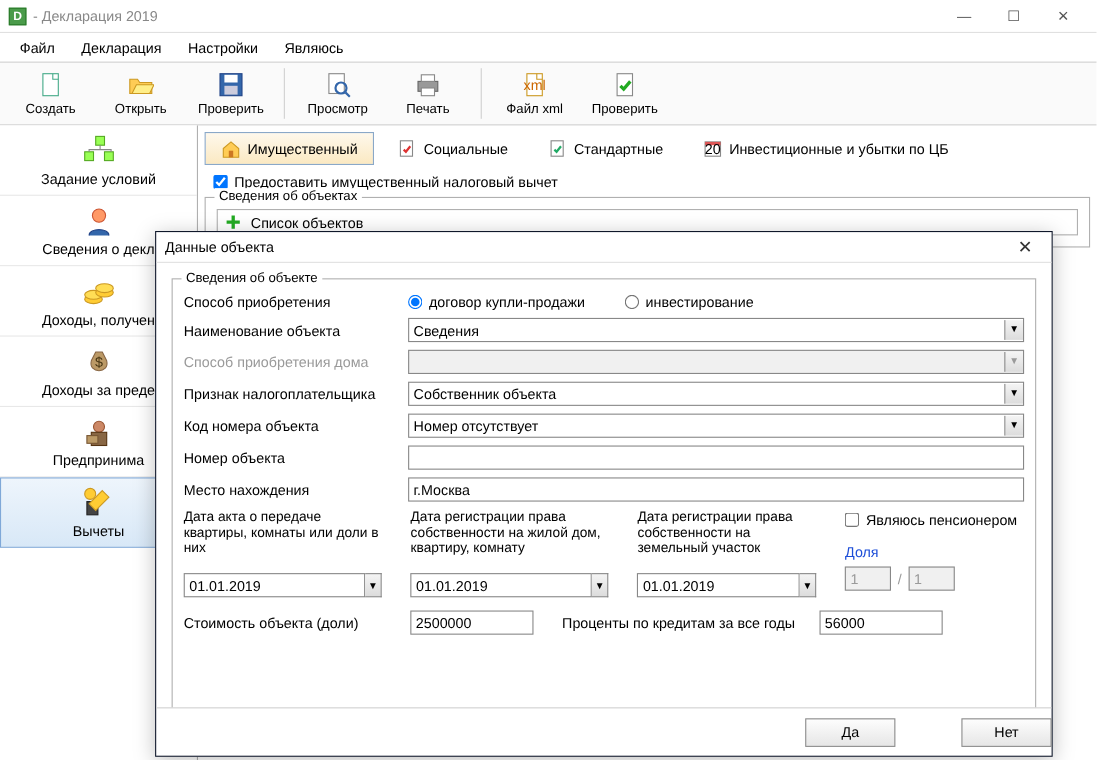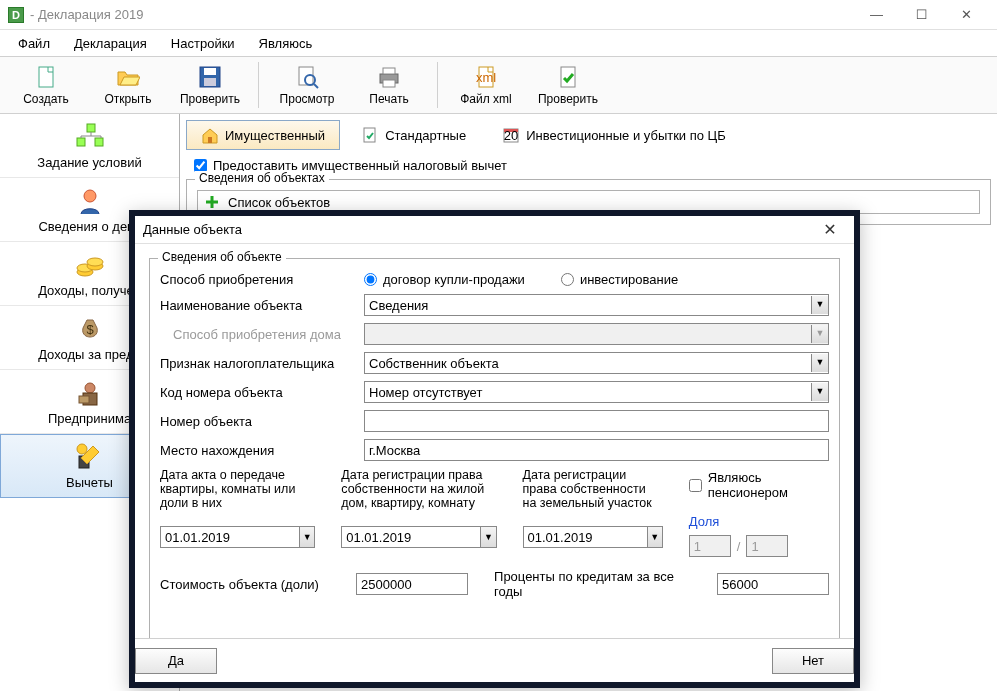--- a/index.html
+++ b/index.html
@@ -27,31 +27,31 @@
 .tabs { display: flex; gap: 6px; align-items: center; height: 34px; }
 .tabs .tab { display: flex; align-items: center; gap: 6px; padding: 5px 14px; border: 1px solid transparent; }
 .tabs .tab.active { border: 1px solid #8aa8c8; background: linear-gradient(#fef8ec, #fbe9c2); }
 .tabs .tab .tabicon { width: 18px; height: 18px; }
 
 .group { border: 1px solid #b0b0b0; padding: 6px 10px 10px 10px; margin-top: 6px; position: relative; }
 .group .group-title { position: absolute; top: -9px; left: 8px; background: #fff; padding: 0 4px; font-size: 12px; }
 .chkrow { display: flex; align-items: center; gap: 6px; margin: 2px 0; }
 .listhead { border: 1px solid #b0b0b0; padding: 3px 6px; display: flex; align-items: center; gap: 8px; margin-top: 4px; }
 
-.dialog { position: absolute; left: 129px; top: 210px; width: 731px; height: 478px; background: #fff; border: 6px solid #0f172a; box-shadow: 0 4px 18px rgba(0,0,0,.25); display: flex; flex-direction: column; }
+.dialog { position: absolute; left: 141px; top: 210px; width: 816px; height: 478px; background: #fff; border: 1px solid #0f172a; box-shadow: 0 4px 18px rgba(0,0,0,.25); display: flex; flex-direction: column; }
 .dialog .dtitle { height: 28px; display: flex; align-items: center; padding: 0 8px; border-bottom: 1px solid #e0e0e0; }
 .dialog .dtitle .dtext { flex: 1; }
 .dialog .dclose { width: 32px; text-align: center; font-size: 16px; color: #333; }
 .dialog .dbody { flex: 1; padding: 8px 14px 4px 14px; overflow: hidden; }
-.dialog .dfoot { height: 44px; border-top: 1px solid #d0d0d0; display: flex; align-items: center; justify-content: space-between; gap: 60px; }
+.dialog .dfoot { height: 44px; border-top: 1px solid #d0d0d0; display: flex; align-items: center; justify-content: flex-end; gap: 60px; }
 .btn { min-width: 82px; height: 26px; border: 1px solid #888; background: linear-gradient(#fdfdfd,#e6e6e6); padding: 0 16px; }
 
 .frow { display: flex; align-items: center; margin: 7px 0; gap: 10px; }
 .flabel { width: 194px; }
-.flabel.disabled { color: #9a9a9a; text-align: center; }
+.flabel.disabled { color: #9a9a9a; }
 .radio-row { display: flex; gap: 36px; align-items: center; }
 .radio-row label { display: flex; align-items: center; gap: 6px; }
 input[type=text], .select { height: 22px; border: 1px solid #888; padding: 0 4px; background: #fff; }
 .select { display: flex; align-items: center; justify-content: space-between; }
 .select .arrow { width: 17px; height: 18px; border-left: 1px solid #888; background: linear-gradient(#f4f4f4,#dcdcdc); text-align: center; line-height: 17px; font-size: 9px; margin-right: -4px; }
 .select.disabled { background: #f0f0f0; color: #9a9a9a; }
 .sel-wide { flex: 1; }
 
 .date-cols { display: flex; gap: 26px; margin-top: 6px; }
 .date-col { width: 186px; display: flex; flex-direction: column; gap: 6px; }
@@ -201,20 +201,27 @@
   </div>
 
   <div class="content">
     <div class="tabs">
       <div class="tab active">
         <svg class="tabicon" width="18" height="18">
             <path d="M2 9l7-6 7 6v8H2z" fill="#fc5" stroke="#c92"></path>
             <rect x="7" y="11" width="4" height="6" fill="#c72"></rect>
           </svg>
         <span>Имущественный</span>
+      </div>
+      <div class="tab">
+        <svg class="tabicon" width="18" height="18">
+            <rect x="3" y="2" width="11" height="14" fill="#fff" stroke="#888"></rect>
+            <path d="M6 10l2 2 4-5" fill="none" stroke="#d33" stroke-width="2"></path>
+          </svg>
+        <span>Социальные</span>
       </div>
       <div class="tab">
         <svg class="tabicon" width="18" height="18">
             <rect x="3" y="2" width="11" height="14" fill="#fff" stroke="#888"></rect>
             <path d="M6 10l2 2 4-5" fill="none" stroke="#2a6" stroke-width="2"></path>
           </svg>
         <span>Стандартные</span>
       </div>
       <div class="tab">
         <svg class="tabicon" width="18" height="18">

